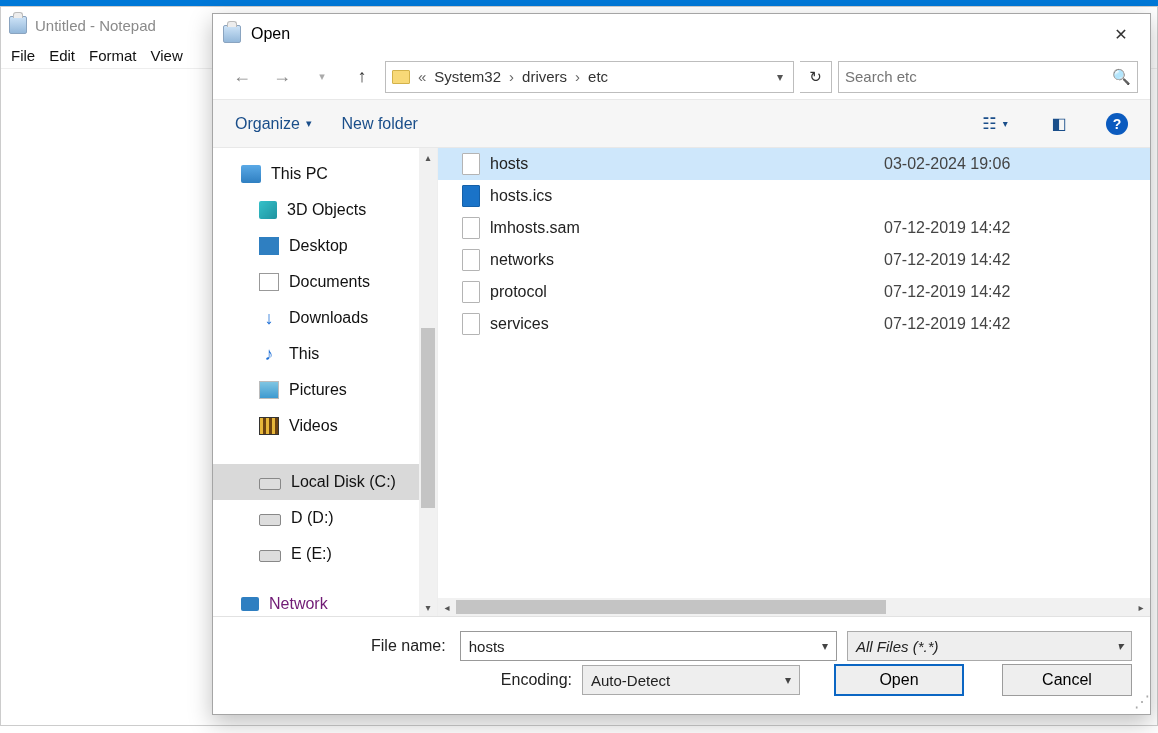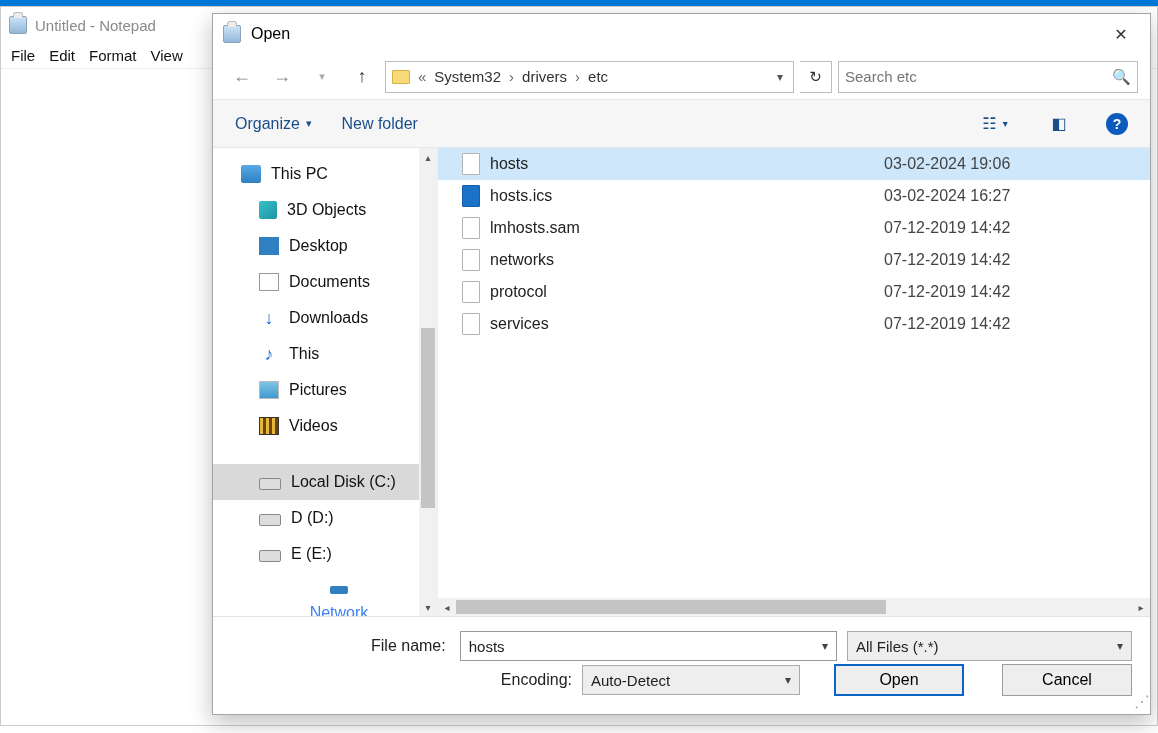--- a/index.html
+++ b/index.html
@@ -226,21 +226,21 @@
         </div>
         <div class="tree-row sub">
           <span class="ic ic-drv"></span>
           <span>D (D:)</span>
         </div>
         <div class="tree-row sub">
           <span class="ic ic-drv"></span>
           <span>E (E:)</span>
         </div>
         <div style="height: 14px;"></div>
-        <div class="tree-row" style="color: #3b82f6; flex-direction: column;">
+        <div class="tree-row" style="color: #701a75;">
           <span class="ic ic-net"></span>
           <span>Network</span>
         </div>
         <div class="tree-scroll">
         <div class="up">▴</div>
         <div class="thumb"></div>
         <div class="dn">▾</div>
       </div>
     </div>
 
@@ -251,21 +251,20 @@
               <span class="file-ic"></span>
               <span>hosts</span>
             </div>
             <div class="fl-cell-date">03-02-2024 19:06</div>
           </div>
           <div class="fl-row">
             <div class="fl-cell-name">
               <span class="file-ic cal"></span>
               <span>hosts.ics</span>
             </div>
-            <div class="fl-cell-date">03-02-2024 16:27</div>
           </div>
           <div class="fl-row">
             <div class="fl-cell-name">
               <span class="file-ic"></span>
               <span>lmhosts.sam</span>
             </div>
             <div class="fl-cell-date">07-12-2019 14:42</div>
           </div>
           <div class="fl-row">
             <div class="fl-cell-name">
@@ -300,21 +299,21 @@
 
   </div>
 
   <div class="dlg-bottom">
     <div class="row" style="justify-content:flex-end;">
       <span class="lbl" style="margin-right:4px; margin-left:140px;">File name:</span>
       <div class="combo" style="flex:1;">
         <span>hosts</span>
         <span class="dd">▾</span>
       </div>
-      <div class="combo gray" style="width:285px;">
+      <div class="combo gray" style="width:285px;font-style:italic;">
         <span>All Files  (*.*)</span>
         <span class="dd">▾</span>
       </div>
     </div>
     <div class="row" style="justify-content:flex-end;">
       <span class="lbl">Encoding:</span>
       <div class="combo gray" style="width:218px;">
         <span>Auto-Detect</span>
         <span class="dd">▾</span>
       </div>

